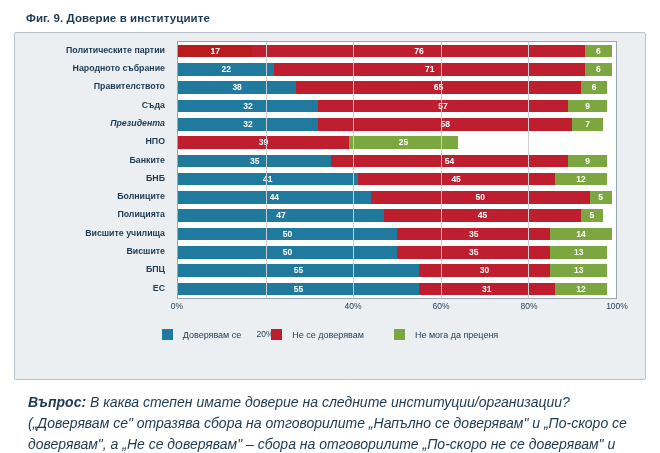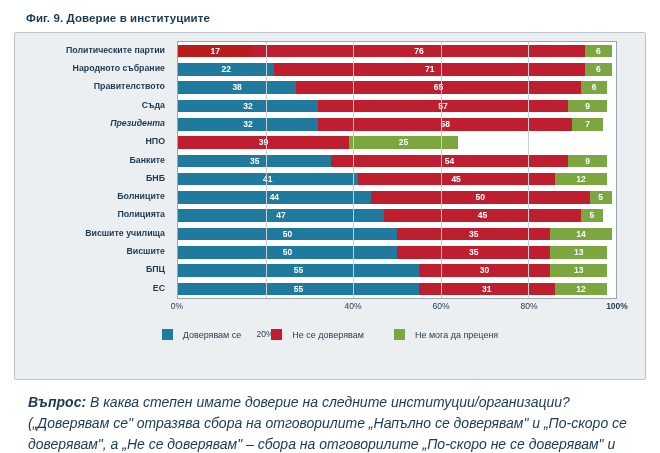--- a/index.html
+++ b/index.html
@@ -337,21 +337,21 @@
           <div class="gridline" style="left: 60%;"></div>
           <div class="gridline" style="left: 80%;"></div>
         </div>
 
       <div class="xaxis">
           <div class="xtick" style="left: 0%;">0%</div>
           <div class="xtick" style="left: 20%; margin-top: 28px;">20%</div>
           <div class="xtick" style="left: 40%;">40%</div>
           <div class="xtick" style="left: 60%;">60%</div>
           <div class="xtick" style="left: 80%;">80%</div>
-          <div class="xtick" style="left: 100%; font-weight: bold;">100%</div>
+          <div class="xtick" style="left: 100%;">100%</div>
         </div>
 
       <div class="legend">
           <div class="legend-item">
             <span class="legend-swatch" style="background: rgb(31, 122, 158);"></span>
             <span class="legend-text">Доверявам се</span>
           </div>
           <div class="legend-item">
             <span class="legend-swatch" style="background: rgb(190, 30, 45);"></span>
             <span class="legend-text">Не се доверявам</span>

